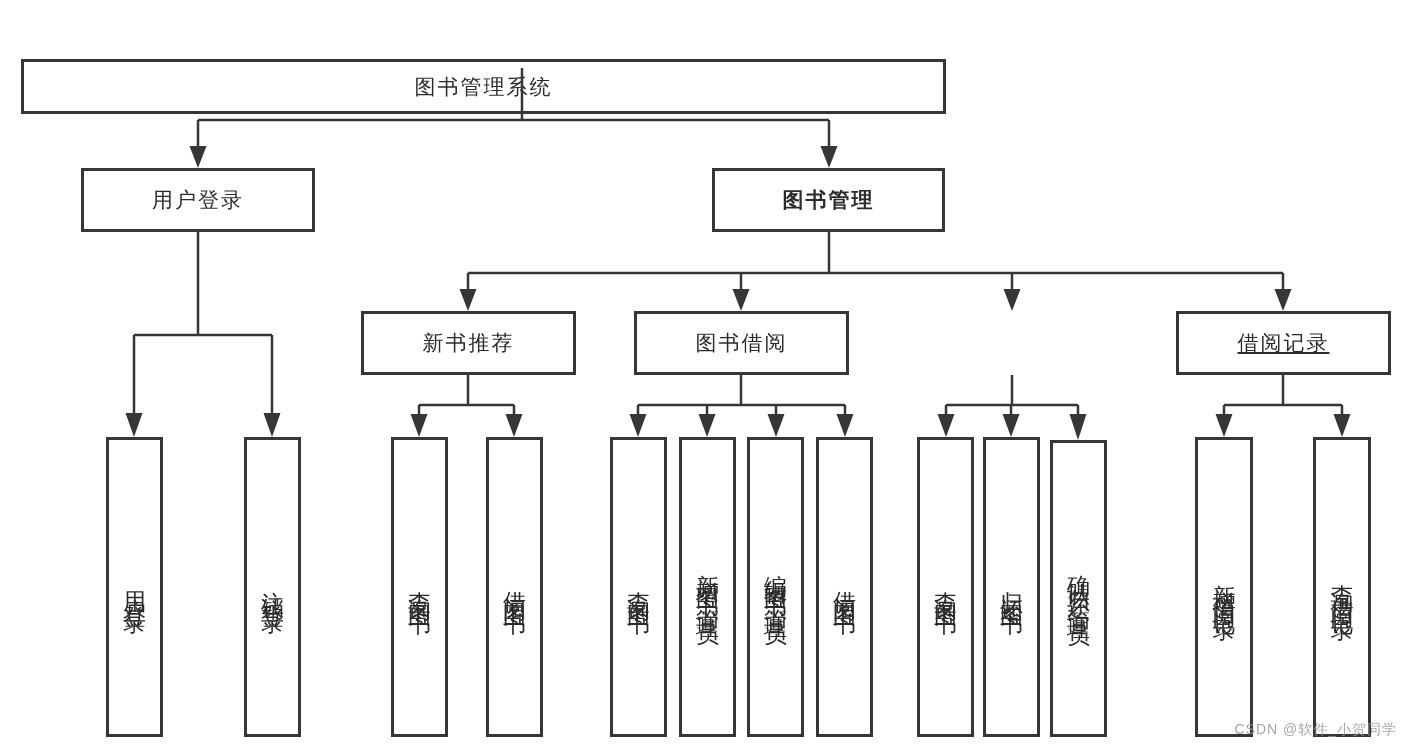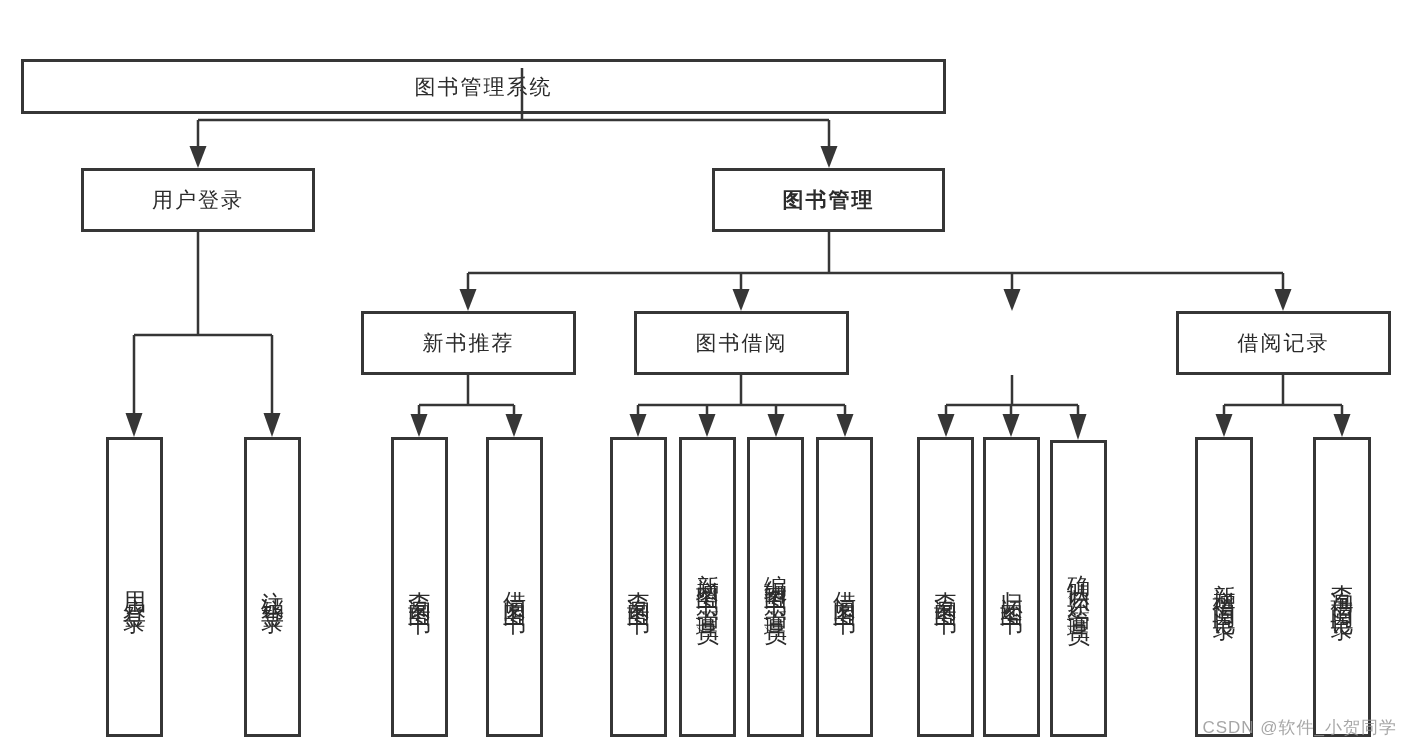--- a/index.html
+++ b/index.html
@@ -18,32 +18,32 @@
   }
   
   .n-root{left:21px;top:13px;width:925px;height:55px;margin-top:46px;}
   
   .n-userlogin{left:81px;top:168px;width:234px;height:64px;}
   .n-bookmgmt{left:712px;top:168px;width:233px;height:64px;font-weight:bold;}
   
   .n-newrec{left:361px;top:311px;width:215px;height:64px;}
   .n-borrow{left:634px;top:311px;width:215px;height:64px;}
   .n-current{left:905px;top:311px;width:215px;height:64px;}
-  .n-records{left:1176px;top:311px;width:215px;height:64px;}
+  .n-records{left:1176px;top:311px;width:215px;height:64px;text-decoration:underline;}
   
   .leaf{top:437px;width:57px;height:300px;}
   .l-b1a{left:106px;} .l-b1b{left:244px;}
   .l-b2a{left:391px;} .l-b2b{left:486px;}
   .l-b3a{left:610px;} .l-b3b{left:679px;} .l-b3c{left:747px;} .l-b3d{left:816px;}
   .l-b4a{left:917px;} .l-b4b{left:983px;} .l-b4c{left:1050px;top:440px;height:297px;}
   .l-b5a{left:1195px;width:58px;} .l-b5b{left:1313px;width:58px;}
   svg.lines{position:absolute;left:0;top:0;z-index:2;pointer-events:none;}
   .watermark{
     position:absolute;right:8px;bottom:8px;z-index:5;
-    font-size:17px;letter-spacing:1px;color:rgba(150,150,150,0.85);white-space:nowrap;
+    font-size:14px;letter-spacing:1px;color:rgba(150,150,150,0.85);white-space:nowrap;
   }
 </style>
 </head>
 <body>
 
 <div class="stage">
 
   <svg class="lines" width="1405" height="747" viewBox="0 0 1405 747">
     <g stroke="#363636" stroke-width="2.5" fill="none">
       <path d="M522 68 V120 M198 120 H829 M198 120 V148 M829 120 V148"></path>

